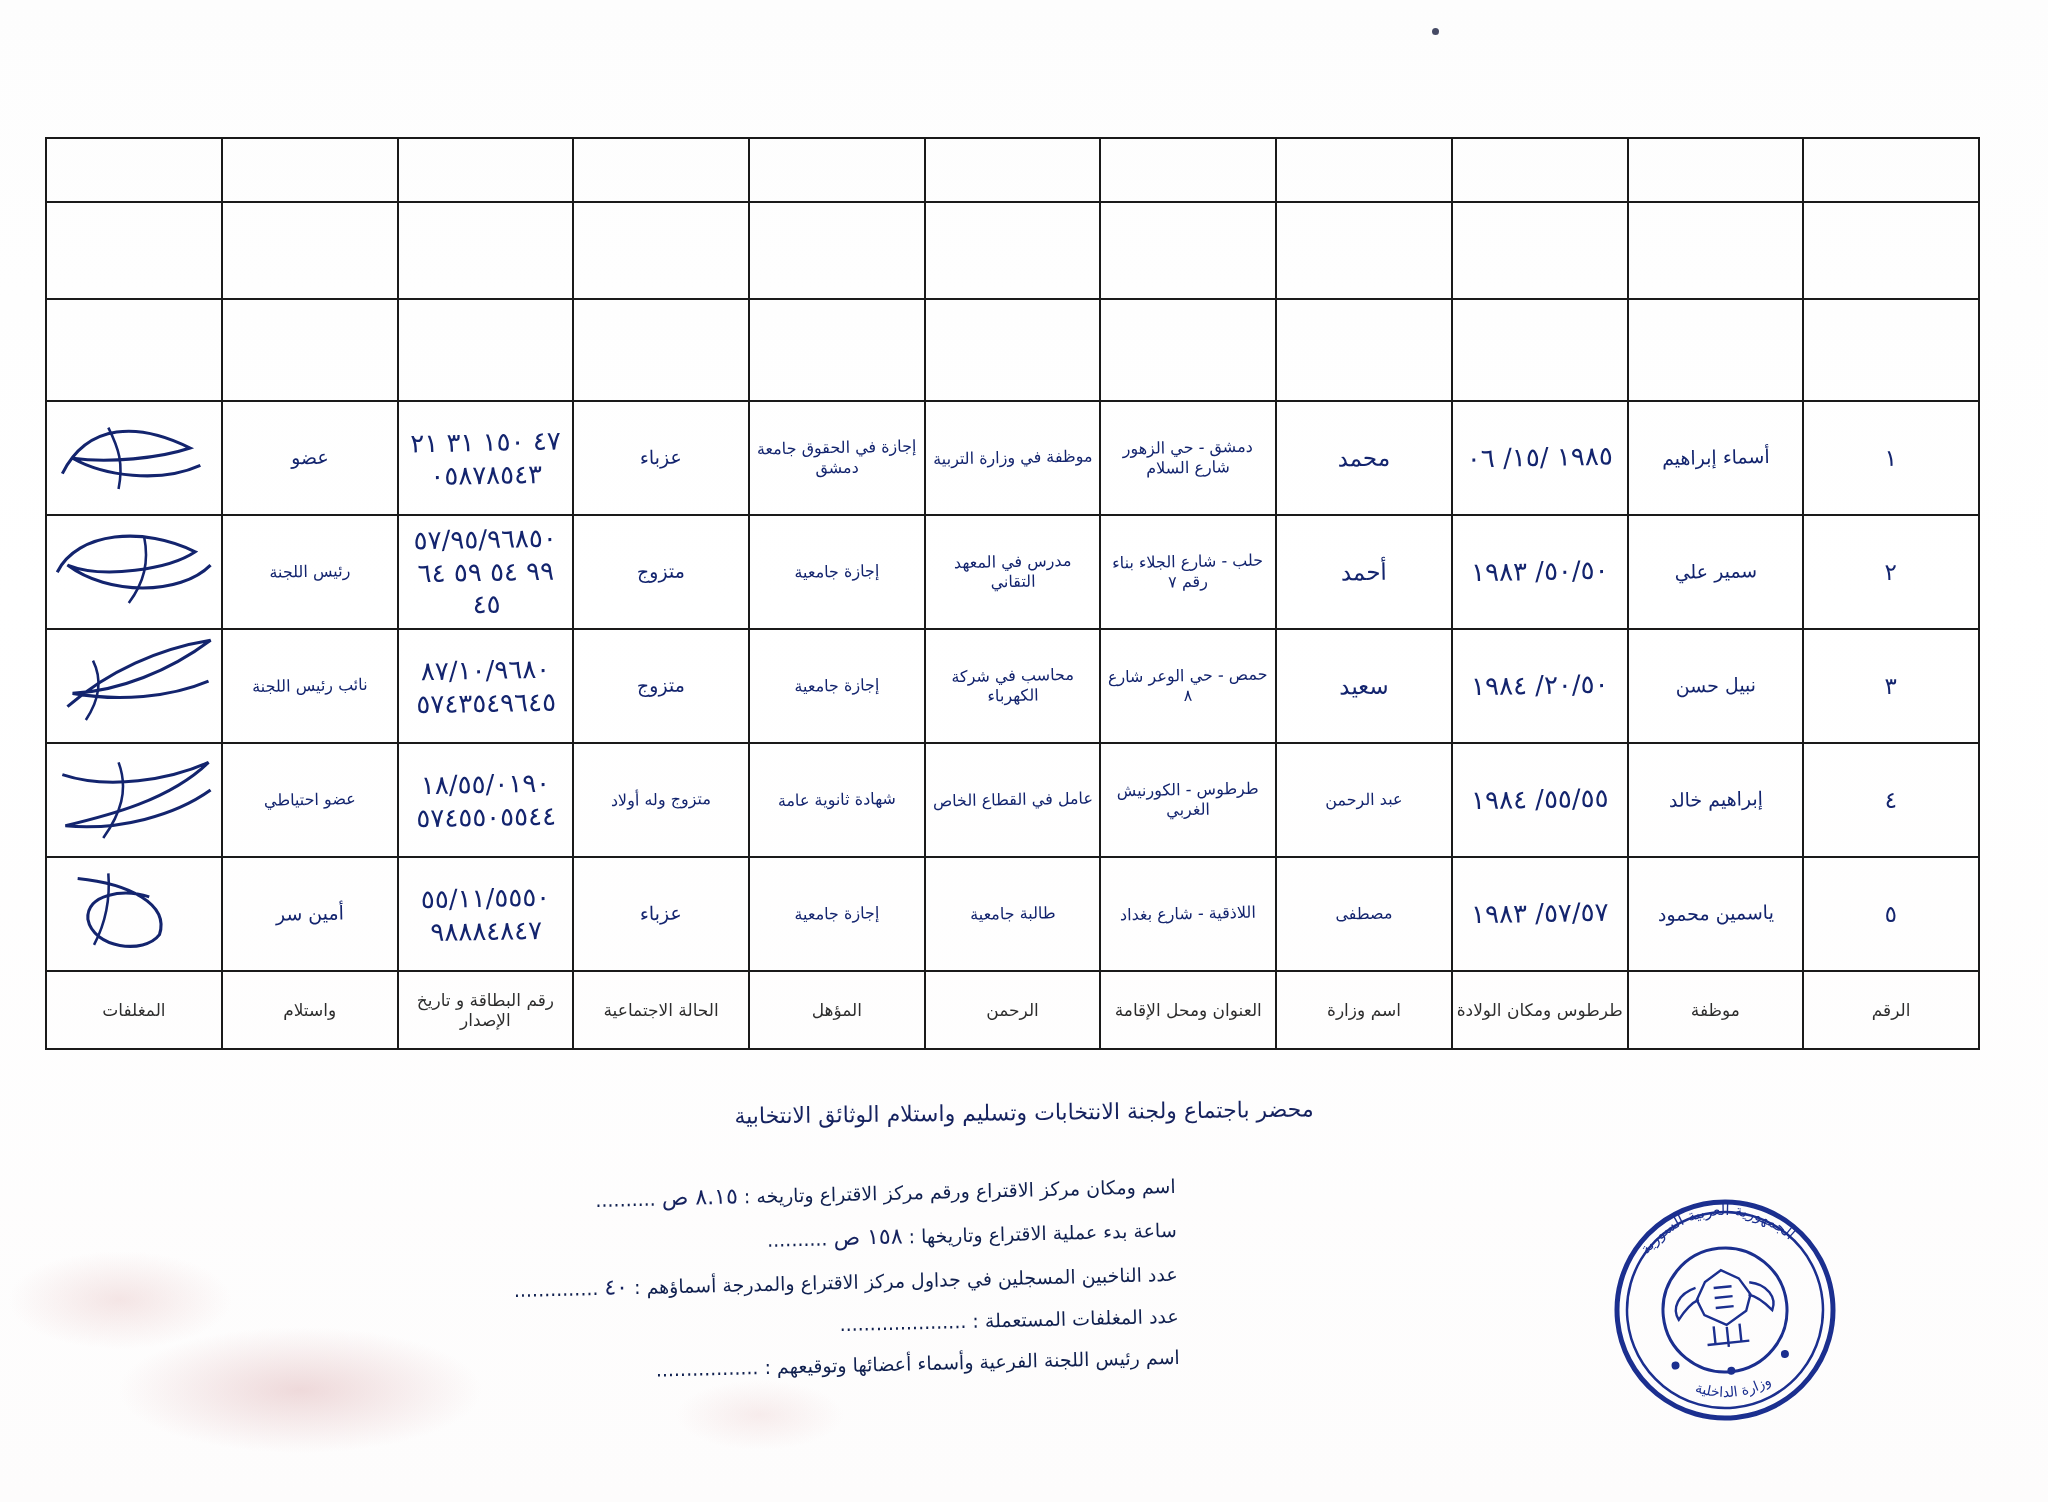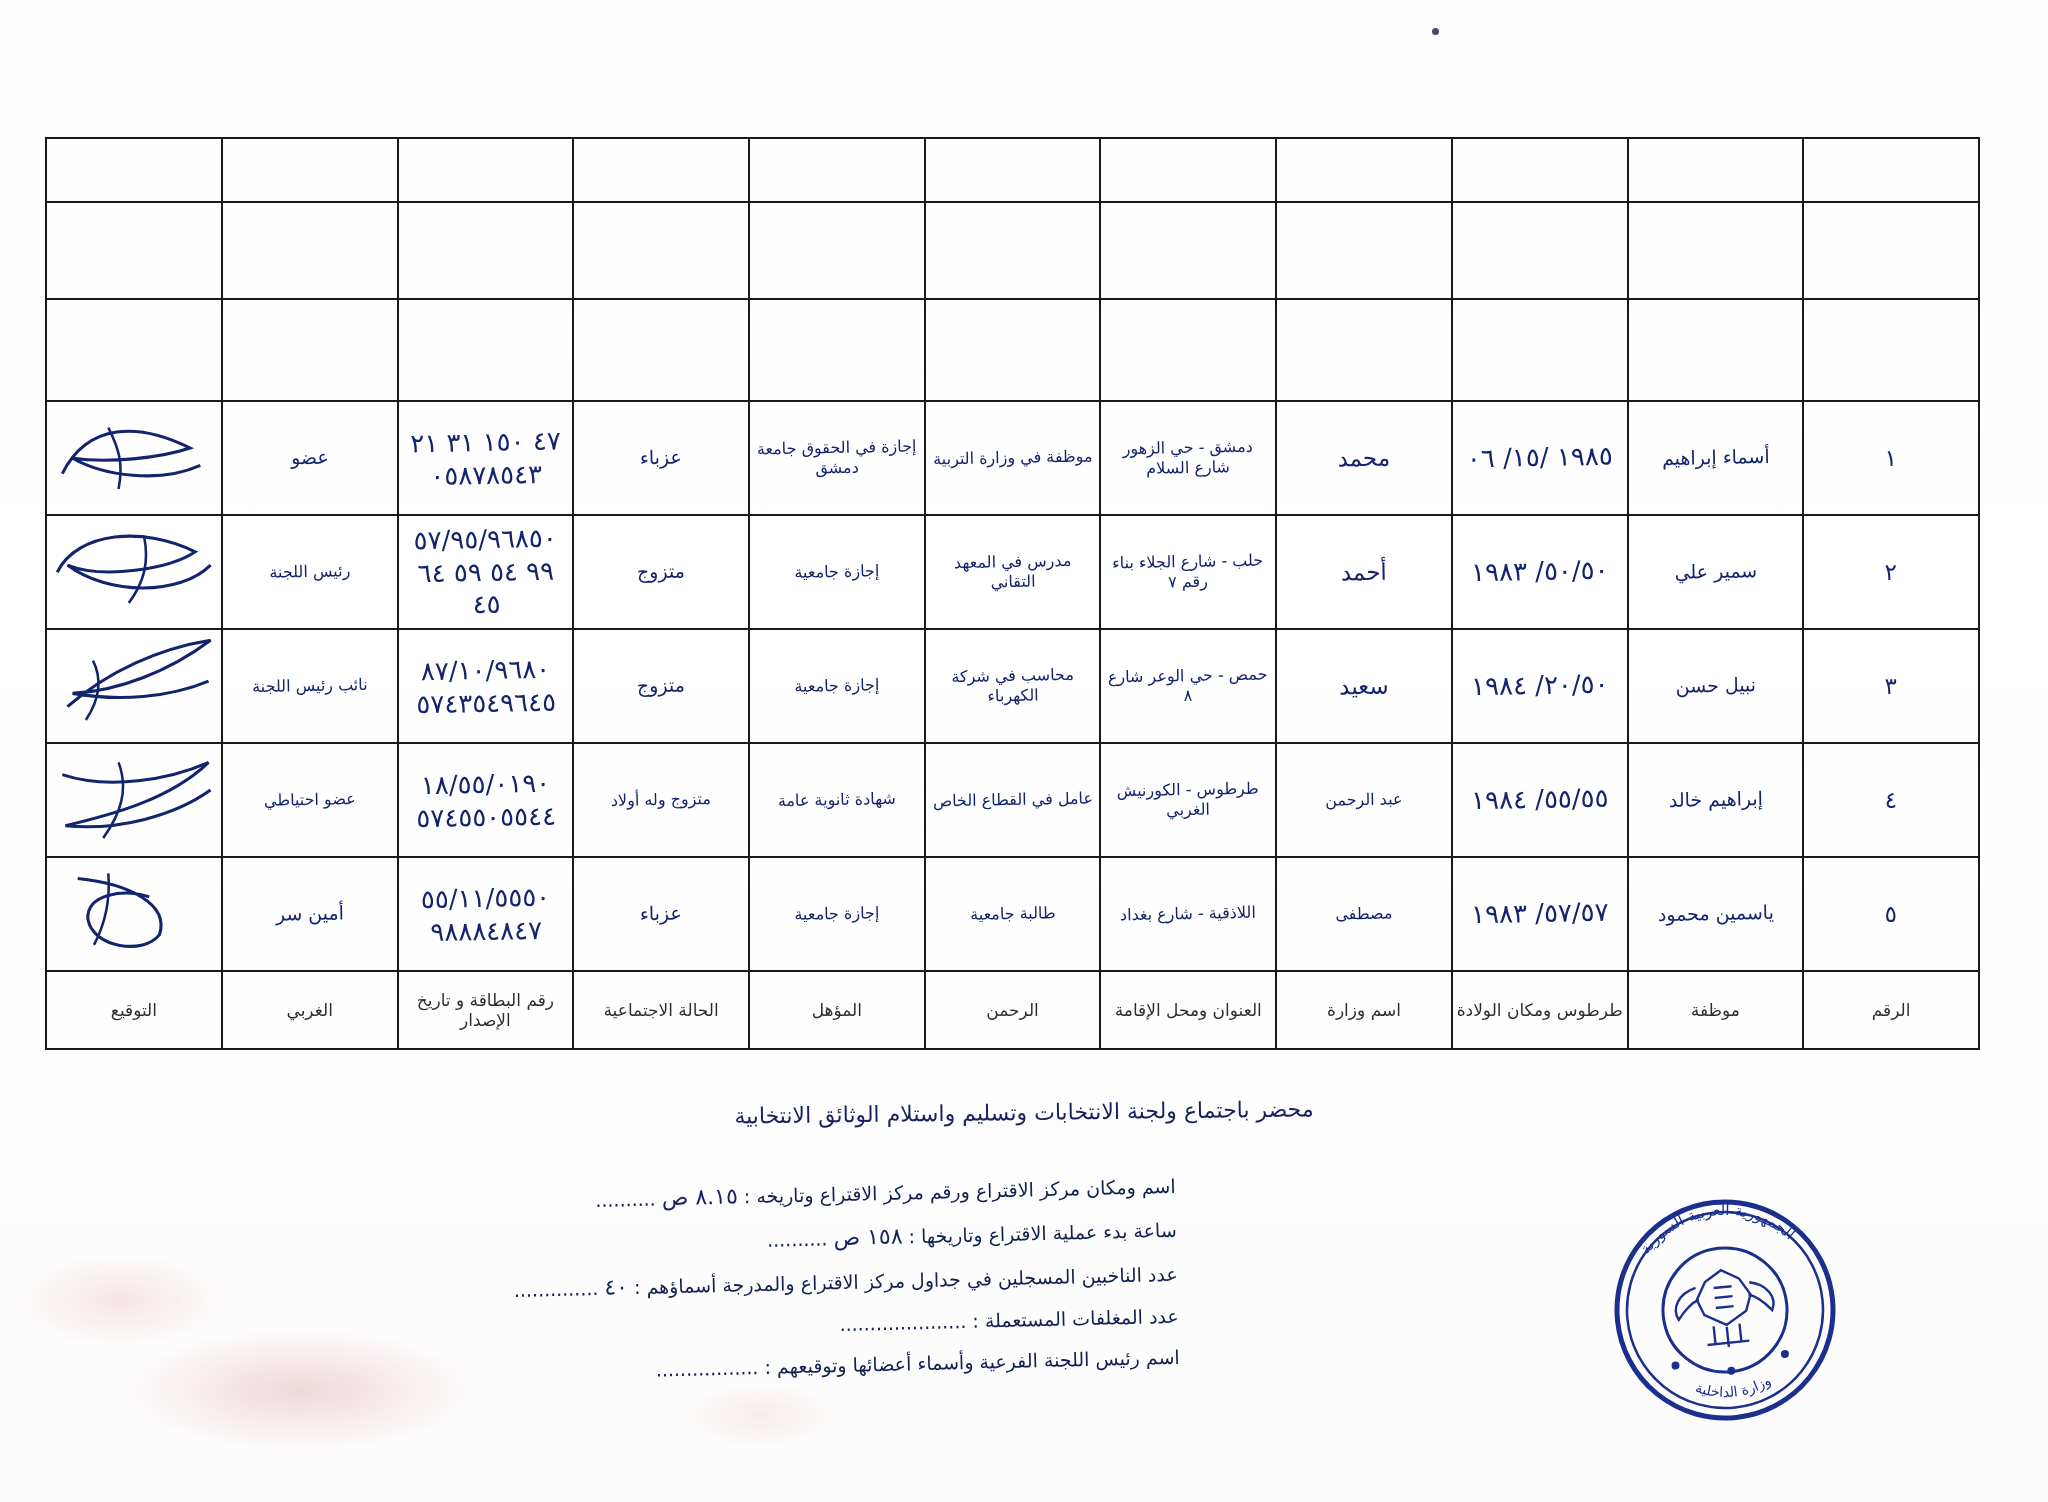--- a/index.html
+++ b/index.html
@@ -421,24 +421,24 @@
       <td>
             <span class="colhead">المؤهل</span>
           </td>
       <td>
             <span class="colhead">الحالة الاجتماعية</span>
           </td>
       <td>
             <span class="colhead">رقم البطاقة و تاريخ الإصدار</span>
           </td>
       <td>
-            <span class="colhead">الغربي</span>
-          </td>
-      <td>
-            <span class="colhead">التوقيع</span>
+            <span class="colhead">واستلام</span>
+          </td>
+      <td>
+            <span class="colhead">المغلفات</span>
           </td>
     </tr>
   </tbody>
     </table>
 </div>
 
 <div class="caption">محضر باجتماع ولجنة الانتخابات وتسليم واستلام الوثائق الانتخابية</div>
 
 <div class="footer">
   <div class="fline">

